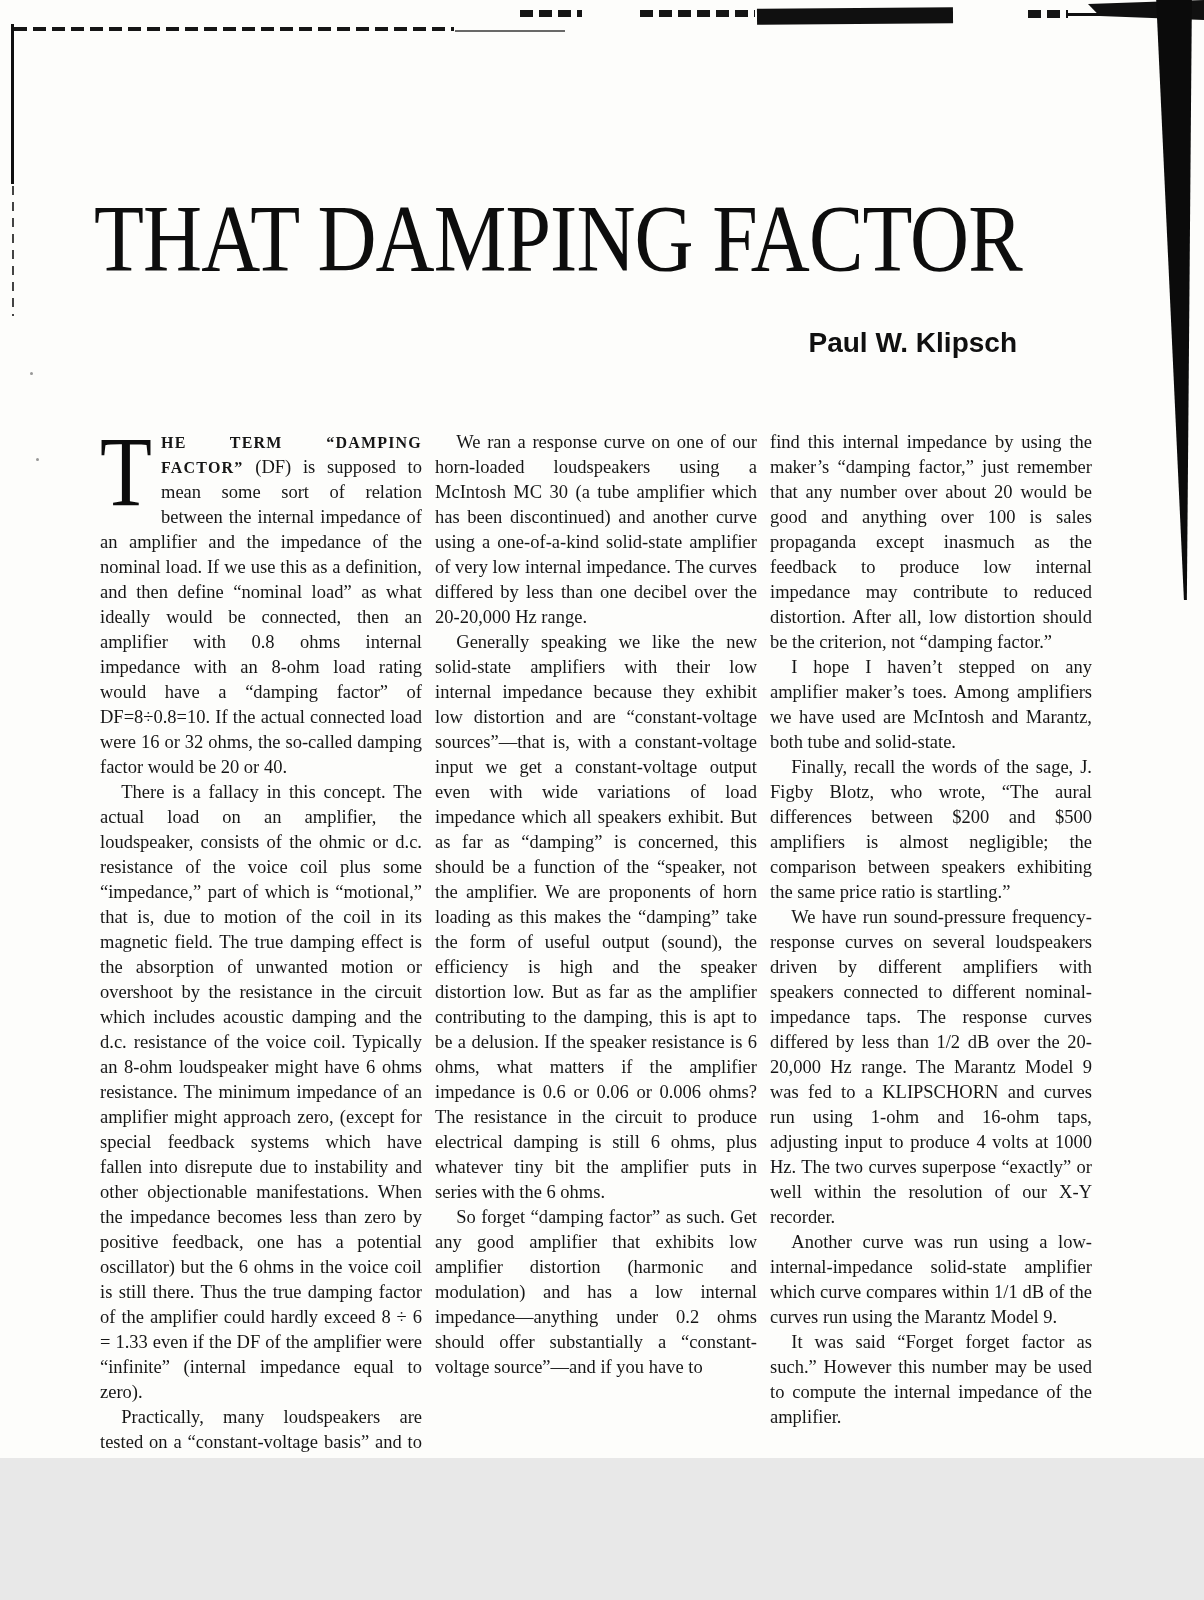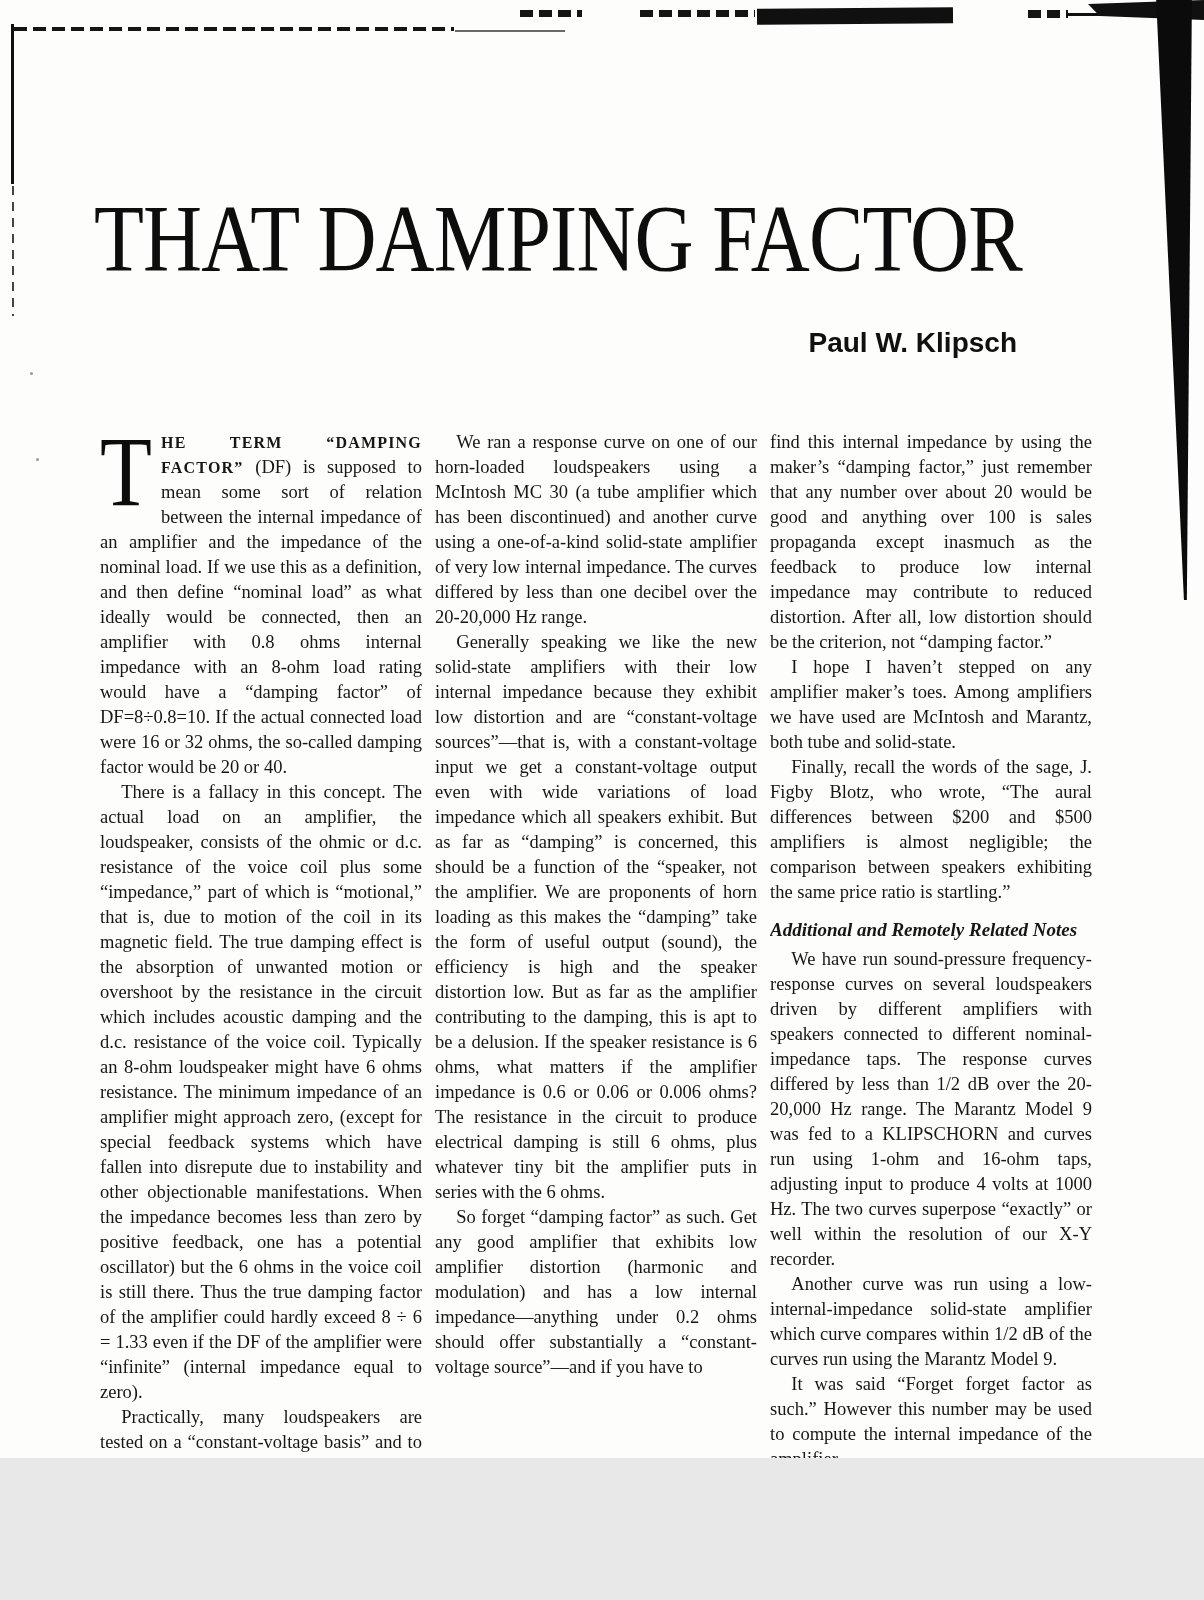--- a/index.html
+++ b/index.html
@@ -121,23 +121,22 @@
     <div class="col">
       <p class="para">We ran a response curve on one of our horn-loaded loudspeakers using a McIntosh MC 30 (a tube amplifier which has been discontinued) and another curve using a one-of-a-kind solid-state amplifier of very low internal impedance. The curves differed by less than one decibel over the 20-20,000 Hz range.</p>
       <p class="para">Generally speaking we like the new solid-state amplifiers with their low internal impedance because they exhibit low distortion and are “constant-voltage sources”—that is, with a constant-voltage input we get a constant-voltage output even with wide variations of load impedance which all speakers exhibit. But as far as “damping” is concerned, this should be a function of the “speaker, not the amplifier. We are proponents of horn loading as this makes the “damping” take the form of useful output (sound), the efficiency is high and the speaker distortion low. But as far as the amplifier contributing to the damping, this is apt to be a delusion. If the speaker resistance is 6 ohms, what matters if the amplifier impedance is 0.6 or 0.06 or 0.006 ohms? The resistance in the circuit to produce electrical damping is still 6 ohms, plus whatever tiny bit the amplifier puts in series with the 6 ohms.</p>
       <p class="para">So forget “damping factor” as such. Get any good amplifier that exhibits low amplifier distortion (harmonic and modulation) and has a low internal impedance—anything under 0.2 ohms should offer substantially a “constant-voltage source”—and if you have to</p>
     </div>
 
     <div class="col">
       <p class="cont">find this internal impedance by using the maker’s “damping factor,” just remember that any number over about 20 would be good and anything over 100 is sales propaganda except inasmuch as the feedback to produce low internal impedance may contribute to reduced distortion. After all, low distortion should be the criterion, not “damping factor.”</p>
       <p class="para">I hope I haven’t stepped on any amplifier maker’s toes. Among amplifiers we have used are McIntosh and Marantz, both tube and solid-state.</p>
       <p class="para">Finally, recall the words of the sage, J. Figby Blotz, who wrote, “The aural differences between $200 and $500 amplifiers is almost negligible; the comparison between speakers exhibiting the same price ratio is startling.”</p>
-      <p class="subhead">Additional and Remotely Related Notes</p>
       <p class="para">We have run sound-pressure frequency-response curves on several loudspeakers driven by different amplifiers with speakers connected to different nominal-impedance taps. The response curves differed by less than 1/2 dB over the 20-20,000 Hz range. The Marantz Model 9 was fed to a KLIPSCHORN and curves run using 1-ohm and 16-ohm taps, adjusting input to produce 4 volts at 1000 Hz. The two curves superpose “exactly” or well within the resolution of our X-Y recorder.</p>
-      <p class="para">Another curve was run using a low-internal-impedance solid-state amplifier which curve compares within 1/2 dB of the curves run using the Marantz Model 9.</p>
+      <p class="para">Another curve was run using a low-internal-impedance solid-state amplifier which curve compares within 1/1 dB of the curves run using the Marantz Model 9.</p>
       <p class="para">It was said “Forget forget factor as such.” However this number may be used to compute the internal impedance of the amplifier.</p>
     </div>
 
   </div>
 
   <p class="continued-line">(Continued on page 75)</p>
 
   <p id="page-number">30</p>
   <p id="footer-right">AUDIO  •  MARCH 1970</p>
 

